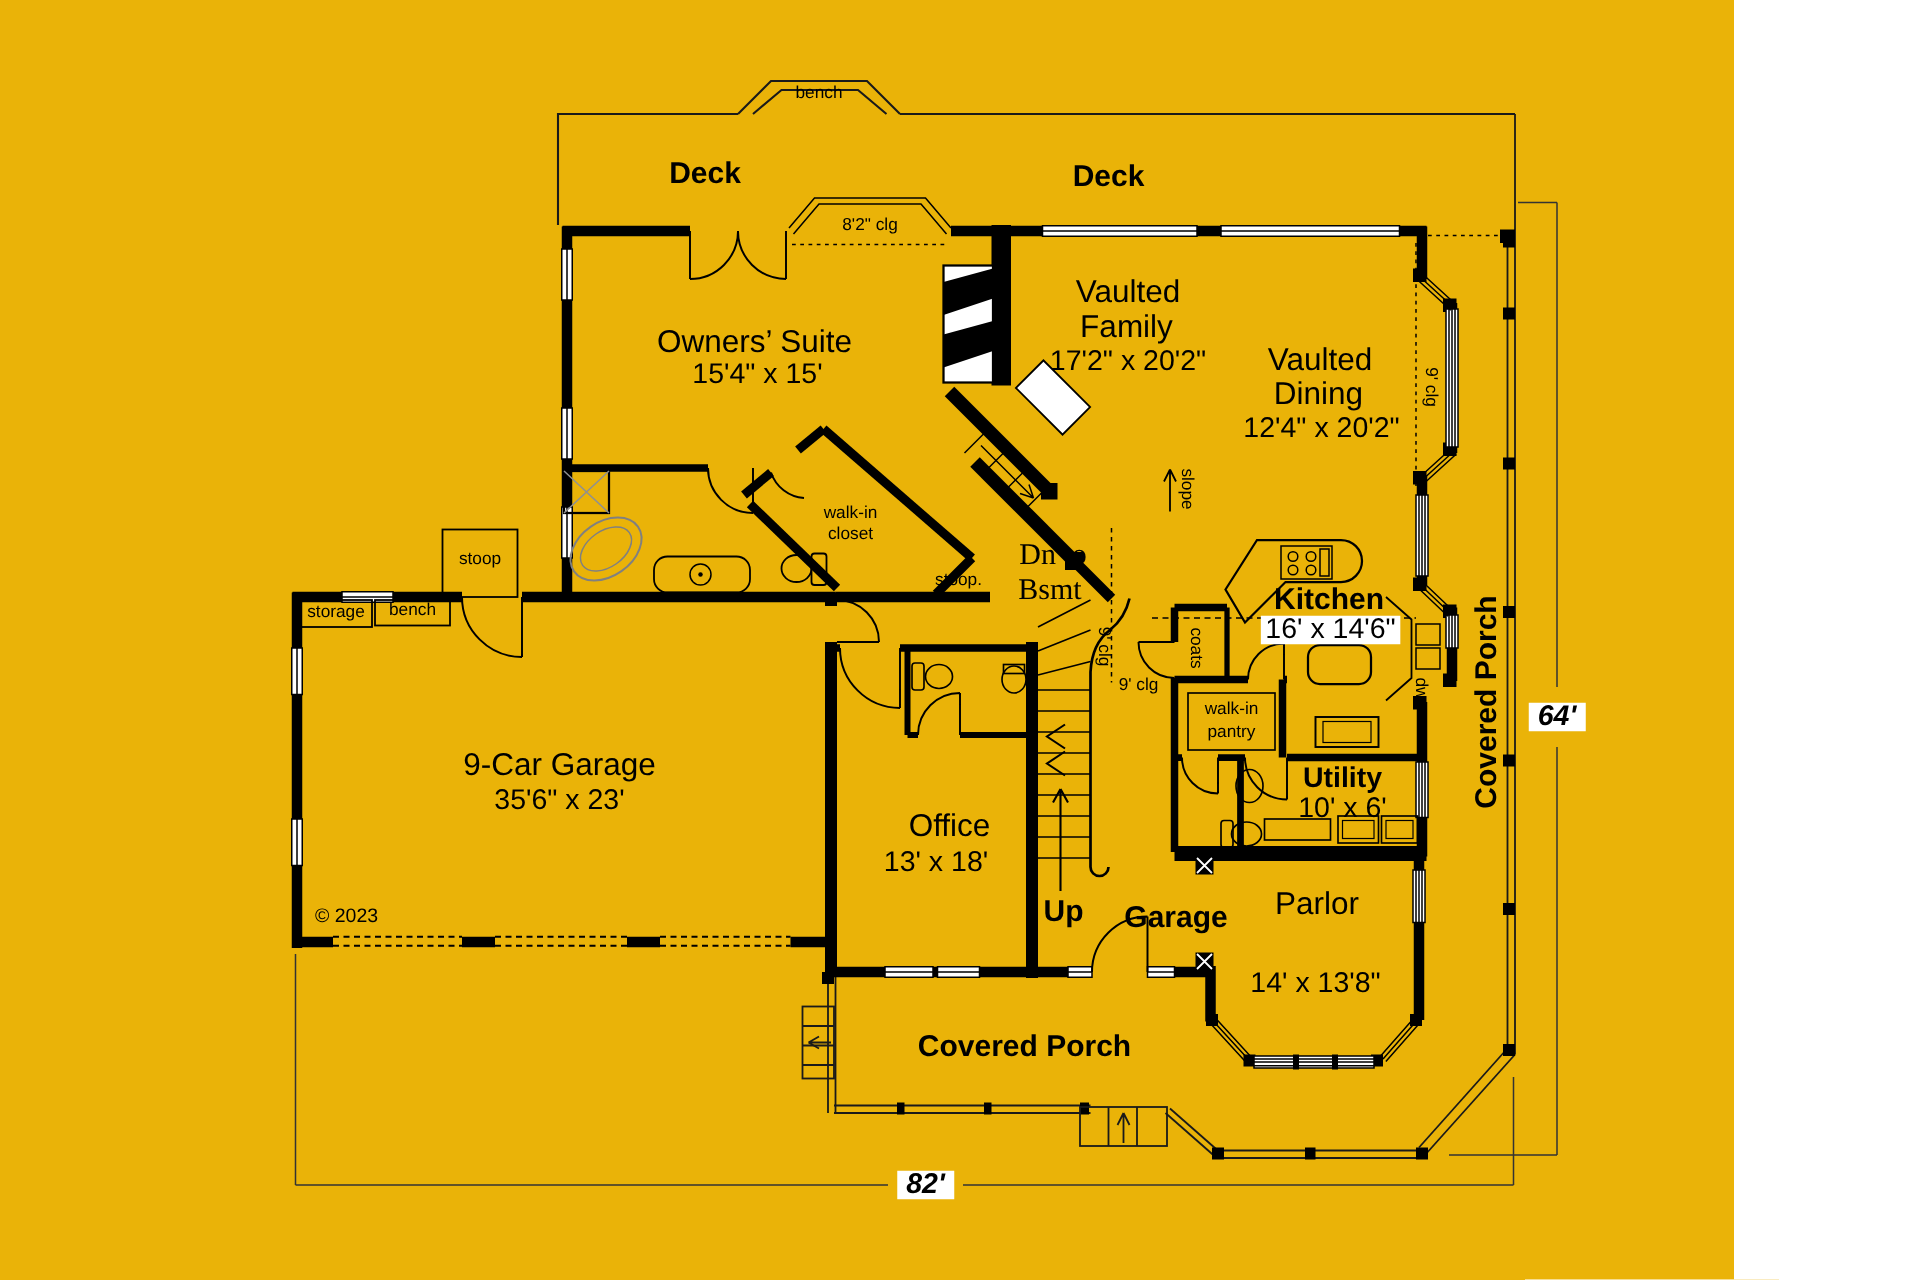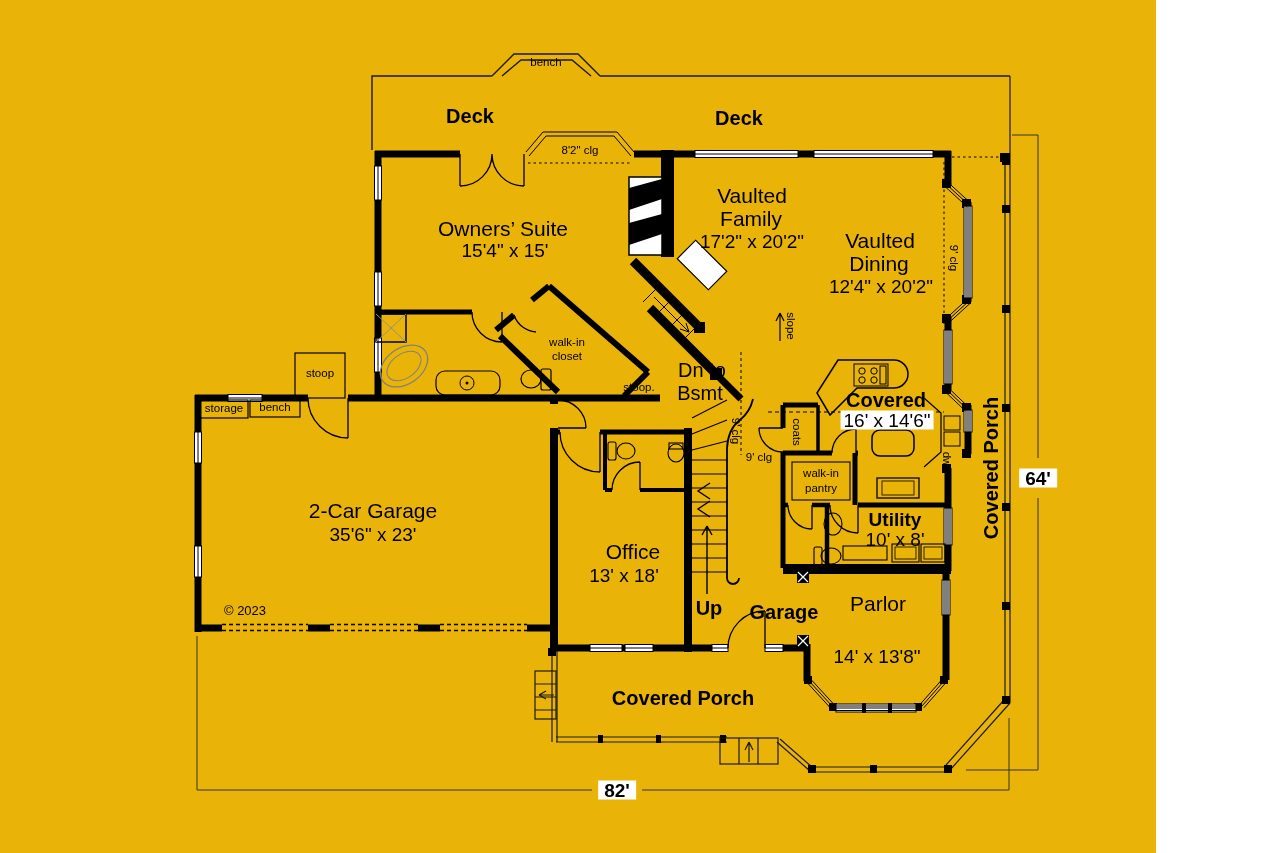--- a/index.html
+++ b/index.html
@@ -6,24 +6,24 @@
   #stage{position:relative;width:1156px;height:853px;background:#eab308;overflow:hidden;
          font-family:"Liberation Sans",sans-serif;}
   #plan-svg{position:absolute;left:0;top:0;}
   .lbl{position:absolute;transform:translate(-50%,-50%);white-space:nowrap;color:#000;
        font-family:"Liberation Sans",sans-serif;line-height:1;}
   .b21{font-weight:normal;font-size:21px;}
   .r21{font-size:21px;}
   .r19{font-size:19px;}
   .b20{font-weight:bold;font-size:20px;}
   .b19{font-weight:bold;font-size:19px;}
-  .r20{font-size:20px;}
+  .r20{font-size:20px;font-family:Liberation Serif, serif;}
   .s{font-size:11.5px;}
-  .cr{font-size:13px;padding-left:28px;}
-  .b18{font-weight:bold;font-size:19px;background:#fff;padding:0 6px;}
+  .cr{font-size:13px;}
+  .b18{font-weight:bold;font-size:19px;background:#fff;padding:0 6px;font-style:italic;}
   .wbg{background:#fff;padding:0 3px;}
   .rot90{transform:translate(-50%,-50%) rotate(90deg);}
   .rotN90{transform:translate(-50%,-50%) rotate(-90deg);}
 </style>
 </head>
 <body>
 
 <div id="stage">
 
 <svg id="plan-svg" width="1280" height="853" viewBox="0 0 1280 853">
@@ -358,39 +358,39 @@
 <div class="lbl s" style="left:567px;top:357px">closet</div>
 <div class="lbl s" style="left:639px;top:388px">stoop.</div>
 
 <div class="lbl r20" style="left:702px;top:370px">Dn to</div>
 <div class="lbl r20" style="left:700px;top:393px">Bsmt</div>
 
 <div class="lbl s" style="left:320px;top:374px">stoop</div>
 <div class="lbl s" style="left:224px;top:409px">storage</div>
 <div class="lbl s" style="left:275px;top:408px">bench</div>
 
-<div class="lbl b20" style="left:886px;top:400px">Covered</div>
+<div class="lbl b20" style="left:886px;top:400px">Kitchen</div>
 <div class="lbl r19 wbg" style="left:887px;top:420px">16' x 14'6"</div>
 
 <div class="lbl s rot90" style="left:796px;top:432px">coats</div>
 <div class="lbl s rot90" style="left:735px;top:431px">9' clg</div>
 <div class="lbl s" style="left:759px;top:458px">9' clg</div>
 
 <div class="lbl s" style="left:821px;top:474px">walk-in</div>
 <div class="lbl s" style="left:821px;top:489px">pantry</div>
 
-<div class="lbl b21" style="left:373px;top:510px">2-Car Garage</div>
+<div class="lbl b21" style="left:373px;top:510px">9-Car Garage</div>
 <div class="lbl r19" style="left:373px;top:534px">35'6" x 23'</div>
 <div class="lbl cr" style="left:231px;top:610px">© 2023</div>
 
 <div class="lbl b21" style="left:633px;top:551px">Office</div>
 <div class="lbl r19" style="left:624px;top:575px">13' x 18'</div>
 
 <div class="lbl b19" style="left:895px;top:519px">Utility</div>
-<div class="lbl r19" style="left:895px;top:539px">10' x 8'</div>
+<div class="lbl r19" style="left:895px;top:539px">10' x 6'</div>
 <div class="lbl s rot90" style="left:946px;top:459px">dw</div>
 
 <div class="lbl b20" style="left:709px;top:608px">Up</div>
 <div class="lbl b20" style="left:784px;top:612px">Garage</div>
 
 <div class="lbl b21" style="left:878px;top:603px">Parlor</div>
 <div class="lbl r19" style="left:877px;top:656px">14' x 13'8"</div>
 
 <div class="lbl b20" style="left:683px;top:698px">Covered Porch</div>
 <div class="lbl b20 rotN90" style="left:991px;top:468px">Covered Porch</div>

